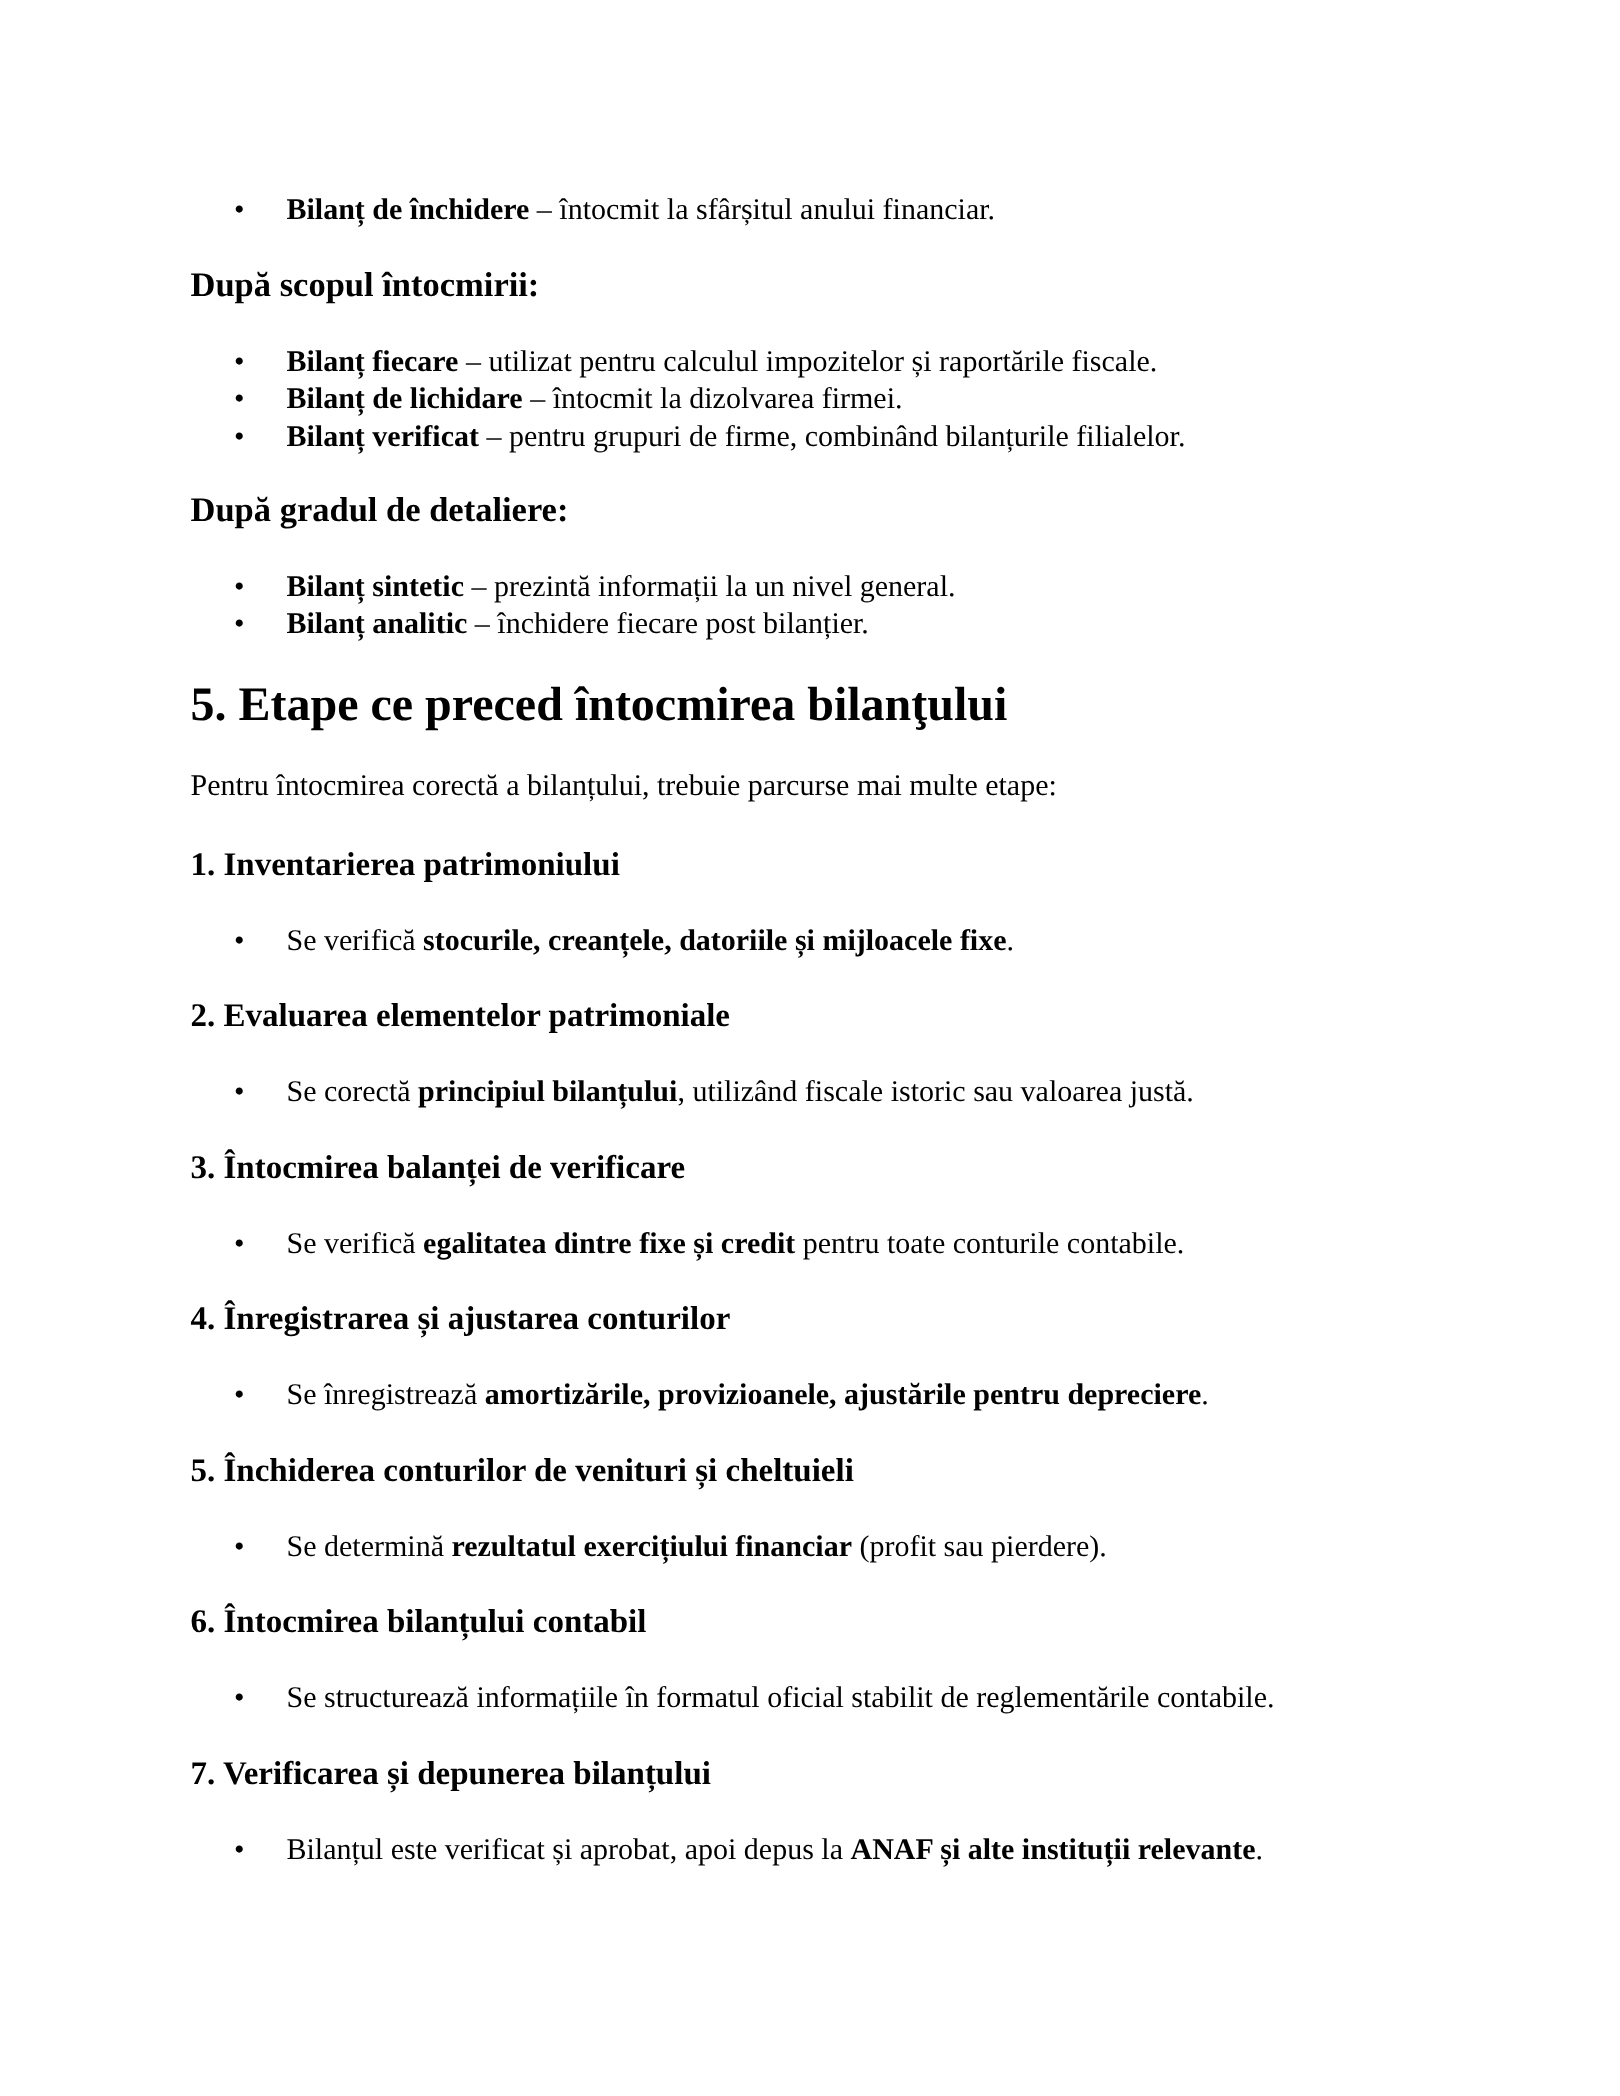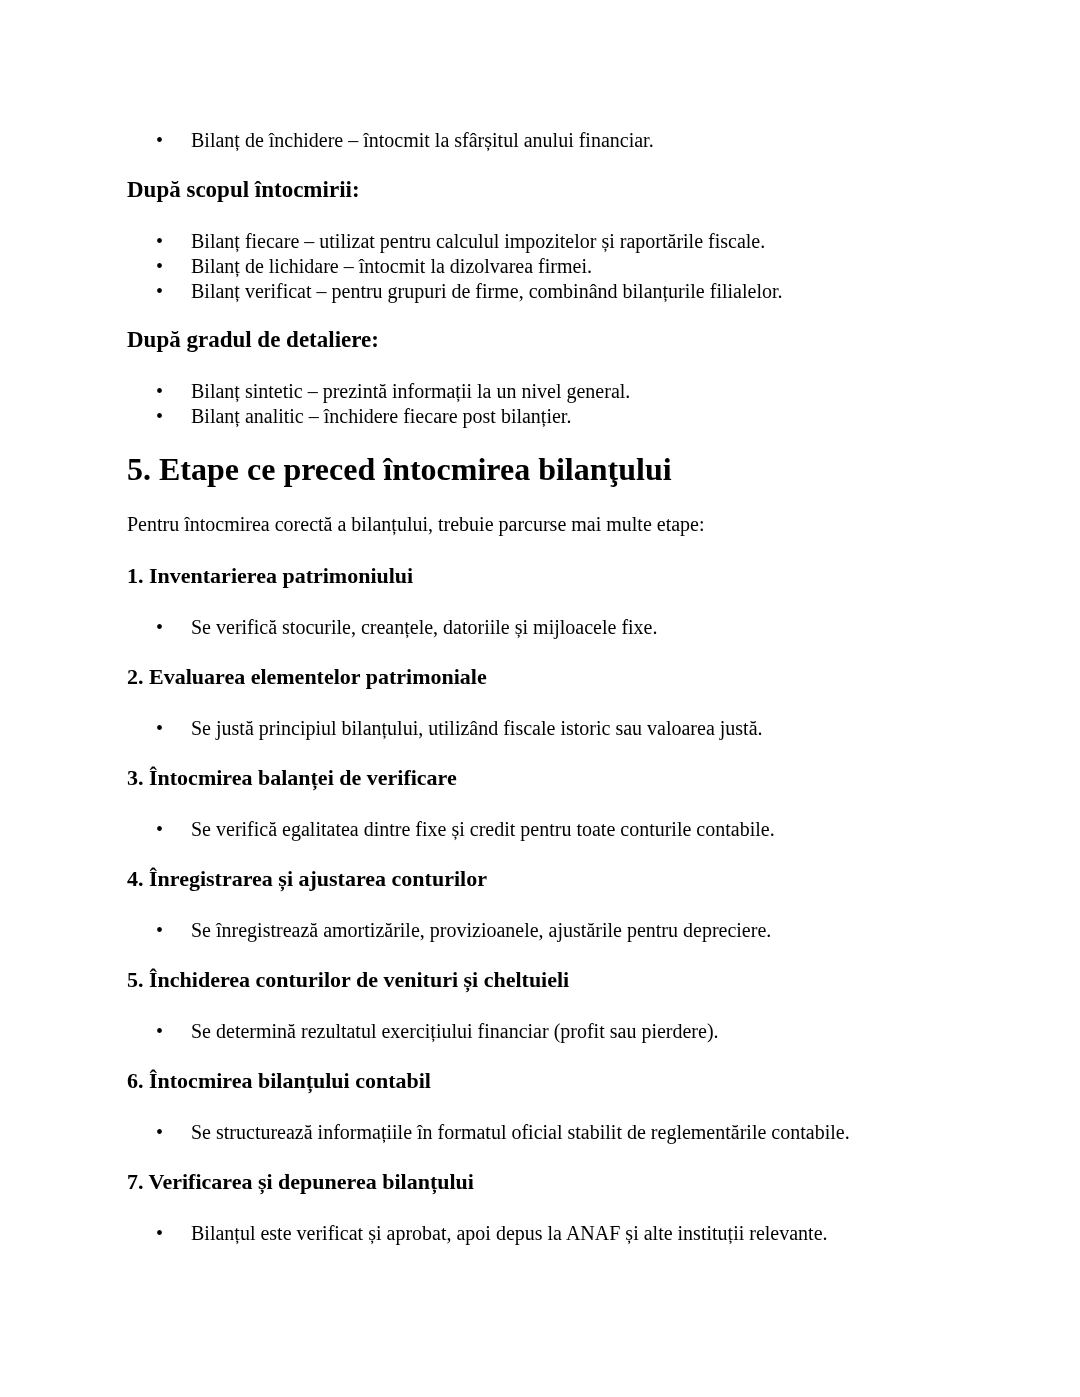--- a/index.html
+++ b/index.html
@@ -6,21 +6,21 @@
   body { width: 1080px; height: 1397px; position: relative; overflow: hidden;
          font-family: "Liberation Serif", "DejaVu Serif", serif; color: #000; }
   .blk { position: absolute; left: 0; width: 1080px; white-space: nowrap; }
   .bullet-line { font-size: 20px; line-height: 25px; }
   .bullet-line .dot { position: absolute; left: 156px; top: 0; font-size: 20px; }
   .bullet-line .txt { position: absolute; left: 191px; top: 0; }
   .h3 { font-size: 23px; font-weight: bold; left: 127px; }
   .h4 { font-size: 22px; font-weight: bold; left: 127px; }
   .h2 { font-size: 32px; font-weight: bold; left: 127px; }
   .para { font-size: 20px; left: 127px; }
-  b { font-weight: normal; }
+  b { font-weight: bold; }
 </style>
 </head>
 <body>
 
 <div class="blk bullet-line" style="top:128px">
   <span class="dot">•</span>
   <span class="txt"><b>Bilanț de închidere</b><span> – întocmit la sfârșitul anului financiar.</span></span>
 </div>
 
 <div class="blk h3" style="top:177px">După scopul întocmirii:</div>
@@ -52,21 +52,21 @@
 
 <div class="blk h4" style="top:563px">1. Inventarierea patrimoniului</div>
 <div class="blk bullet-line" style="top:615px">
   <span class="dot">•</span>
   <span class="txt"><span>Se verifică </span><b>stocurile, creanțele, datoriile și mijloacele fixe</b><span>.</span></span>
 </div>
 
 <div class="blk h4" style="top:664px">2. Evaluarea elementelor patrimoniale</div>
 <div class="blk bullet-line" style="top:716px">
   <span class="dot">•</span>
-  <span class="txt"><span>Se justă </span><b>principiul bilanțului</b><span>, utilizând fiscale istoric sau valoarea justă.</span></span>
+  <span class="txt"><span>Se corectă </span><b>principiul bilanțului</b><span>, utilizând fiscale istoric sau valoarea justă.</span></span>
 </div>
 
 <div class="blk h4" style="top:765px">3. Întocmirea balanței de verificare</div>
 <div class="blk bullet-line" style="top:817px">
   <span class="dot">•</span>
   <span class="txt"><span>Se verifică </span><b>egalitatea dintre fixe și credit</b><span> pentru toate conturile contabile.</span></span>
 </div>
 
 <div class="blk h4" style="top:866px">4. Înregistrarea și ajustarea conturilor</div>
 <div class="blk bullet-line" style="top:918px">

